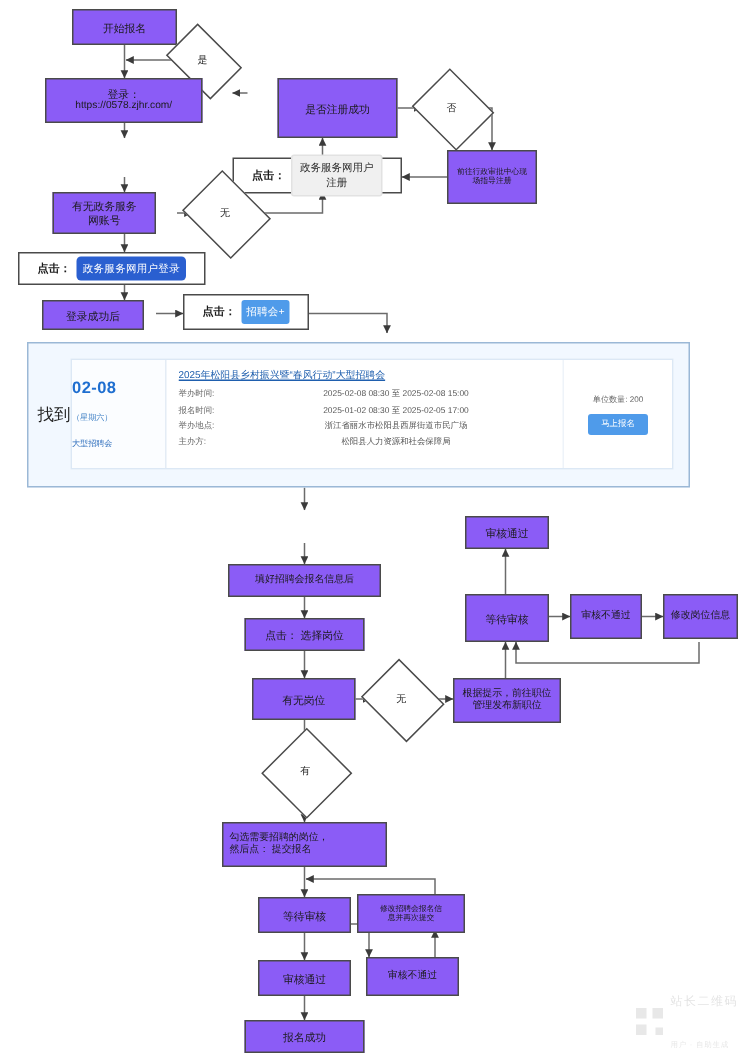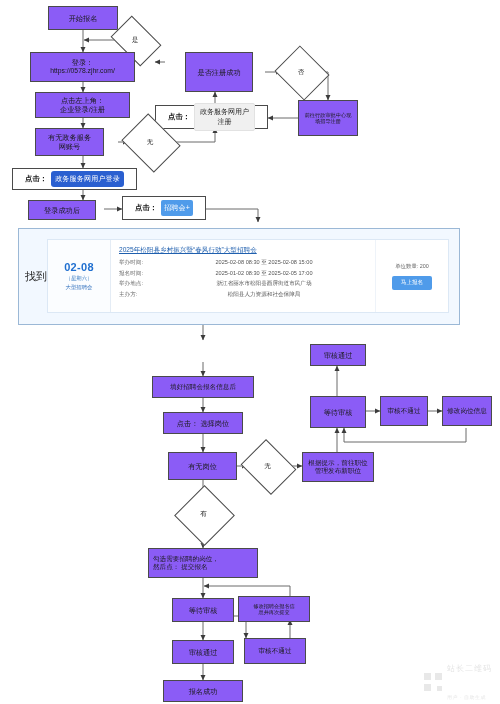--- a/index.html
+++ b/index.html
@@ -93,22 +93,22 @@
   #card{
     position:absolute;left:28px;top:10px;right:10px;height:74px;
     background:#ffffff;
     border:1px solid #dce8f5;
     display:flex;
     box-sizing:border-box;
   }
   #card .datecol{
     width:62px;
     border-right:1px solid #e4ecf5;
-    display:flex;flex-direction:column;align-items:center;justify-content:center;
-    gap:2px;
+    display:flex;flex-direction:column;justify-content:center;
+    gap:10px;
     background:#fbfdff;
   }
   #card .dc-day{font-size:11px;font-weight:bold;color:#1f6fd0;letter-spacing:.3px;}
   #card .dc-week{font-size:5.4px;color:#3d7fc4;}
   #card .dc-type{font-size:5.4px;color:#2f6fbd;}
   #card .infocol{flex:1;padding:6px 8px 4px 8px;min-width:0;}
   #card .ctitle{
     font-size:6.6px;color:#1f5fae;text-decoration:underline;
     white-space:nowrap;overflow:hidden;text-overflow:ellipsis;
     margin-bottom:4px;
@@ -228,21 +228,21 @@
 
   <div class="node" style="left:48px;top:6px;width:70px;height:24px;">
     <span>开始报名</span>
   </div>
 
   <div class="diamond" style="left:115px;top:26px;width:40px;height:28px;">
     <div class="dshape"></div>
     <span class="dlabel">是</span>
   </div>
 
-  <div class="node" style="left:185px;top:52px;width:68px;height:40px;">
+  <div class="node" style="left:185px;top:52px;width:80px;height:40px;">
     <span>是否注册成功</span>
   </div>
 
   <div class="diamond" style="left:281px;top:55px;width:40px;height:34px;">
     <div class="dshape"></div>
     <span class="dlabel">否</span>
   </div>
 
   <div class="node tiny" style="left:298px;top:100px;width:60px;height:36px;flex-direction:column;">
     <span>前往行政审批中心现</span>
@@ -252,24 +252,20 @@
   <div class="clickrow" style="left:155px;top:105px;width:113px;height:24px;">
     <span class="pfx">点击：</span>
     <span class="btn-grey">政务服务网用户注册</span>
   </div>
 
   <div class="node" style="left:30px;top:52px;width:105px;height:30px;flex-direction:column;">
     <span>登录：</span>
     <span style="font-size:6.8px;">https://0578.zjhr.com/</span>
   </div>
 
-  <div class="node" style="left:35px;top:92px;width:95px;height:26px;flex-direction:column;">
-    <span>点击左上角：</span>
-    <span>企业登录/注册</span>
-  </div>
 
   <div class="node" style="left:35px;top:128px;width:69px;height:28px;flex-direction:column;">
     <span>有无政务服务</span>
     <span>网账号</span>
   </div>
 
   <div class="diamond" style="left:128px;top:124px;width:44px;height:36px;">
     <div class="dshape"></div>
     <span class="dlabel">无</span>
   </div>

